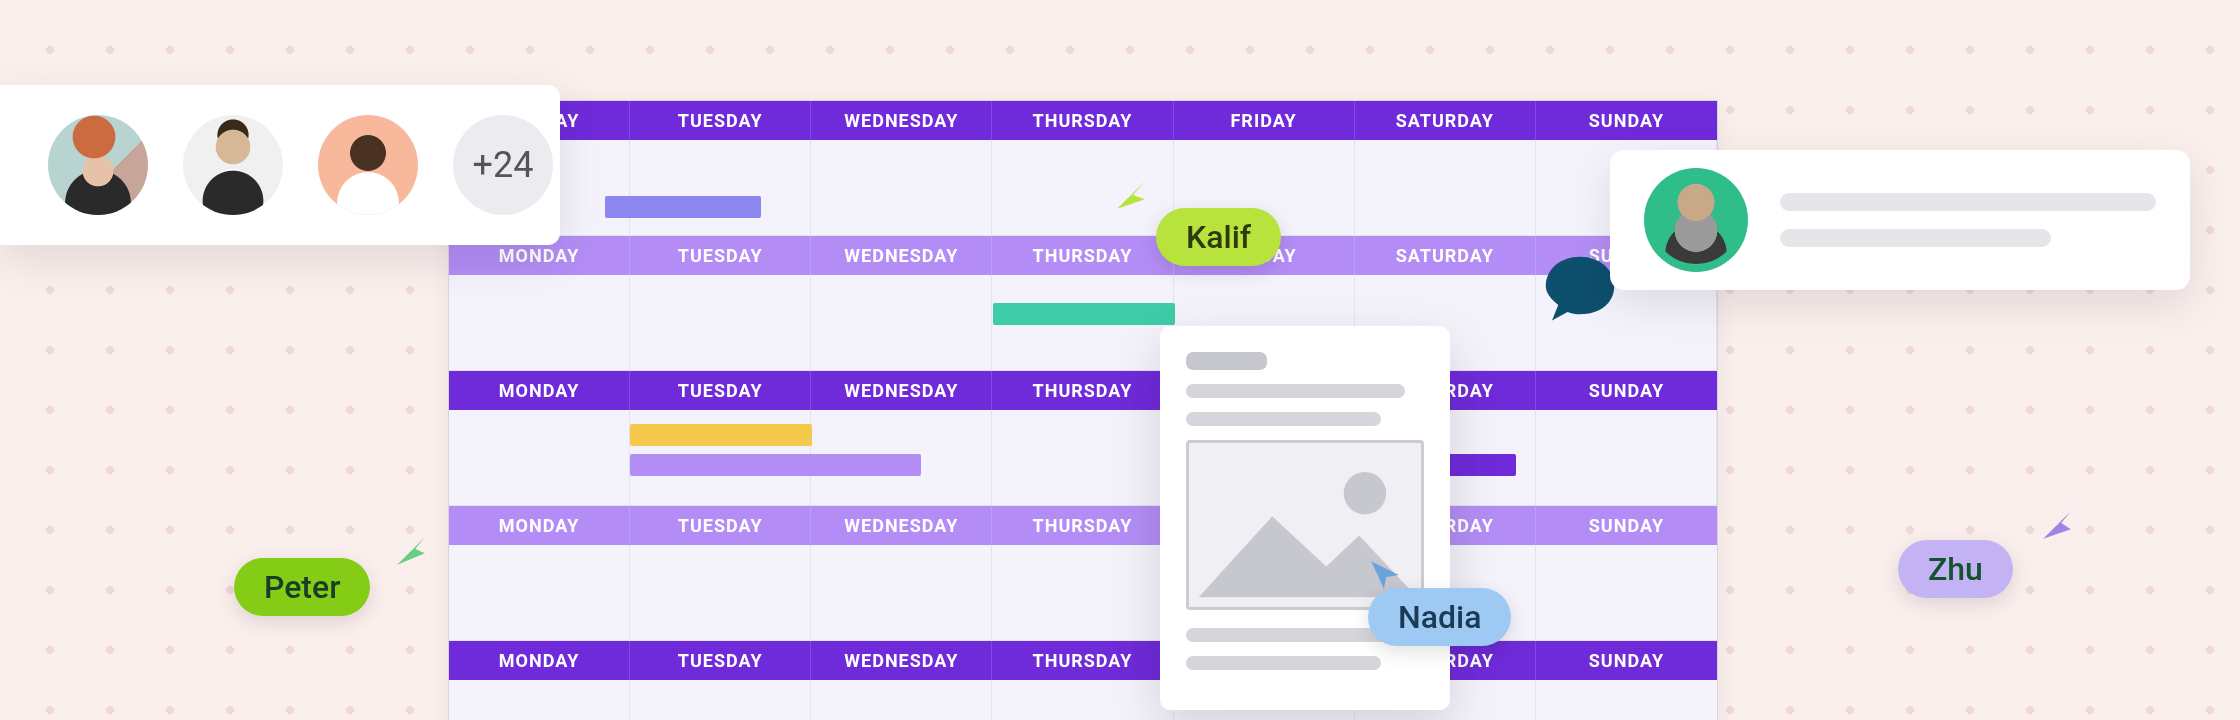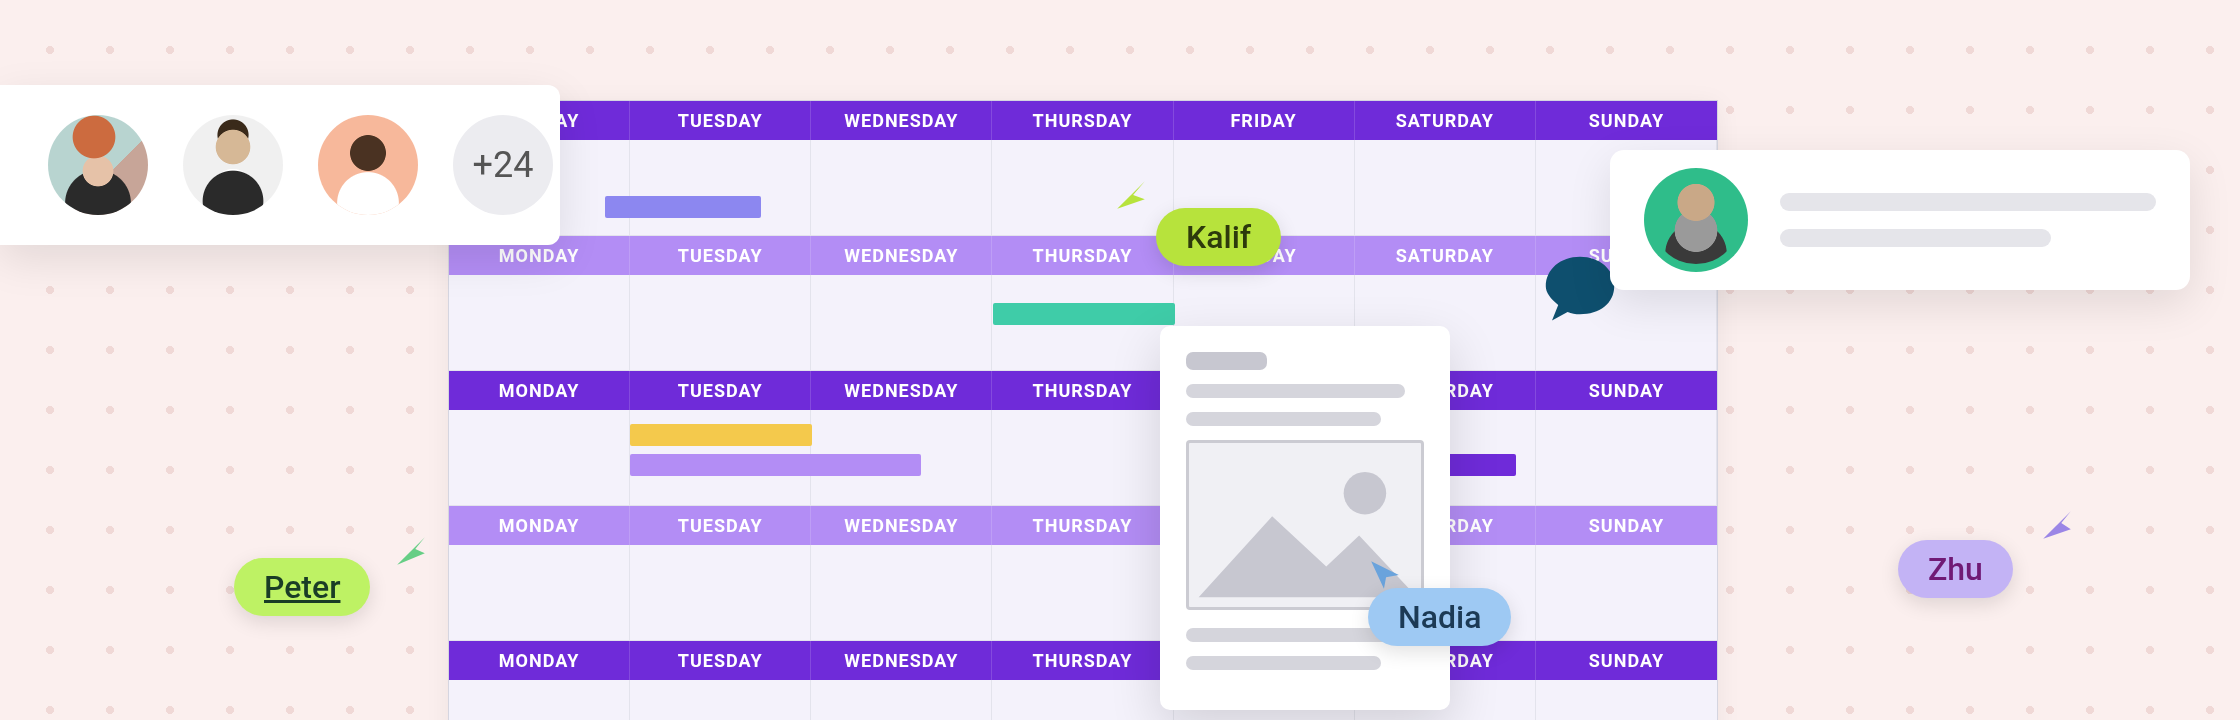--- a/index.html
+++ b/index.html
@@ -193,24 +193,24 @@
   font-weight: 500;
   box-shadow: 0 6px 20px rgba(0,0,0,0.12);
 }
 .cursor-arrow {
   position: absolute;
   width: 34px;
   height: 34px;
 }
 .cursor-arrow svg { width:100%; height:100%; }
 
-.green-pill { background:#bef264; color:#1a3d26;text-decoration:underline; }
+.green-pill { background:#84cc16; color:#1a3d26; }
 .lime-pill  { background:#B7E33C; color:#2d3a0c; }
 .blue-pill  { background:#9EC9F3; color:#1c3a55; }
-.violet-pill{ background:#C3B3F5; color:#701a75; }
+.violet-pill{ background:#C3B3F5; color:#14532d; }
 
 </style>
 </head>
 <body>
 
 <div class="dots-layer"></div>
 
 <div class="calendar" id="calendar-root">
     <div class="week-header">
       <div>MONDAY</div>

